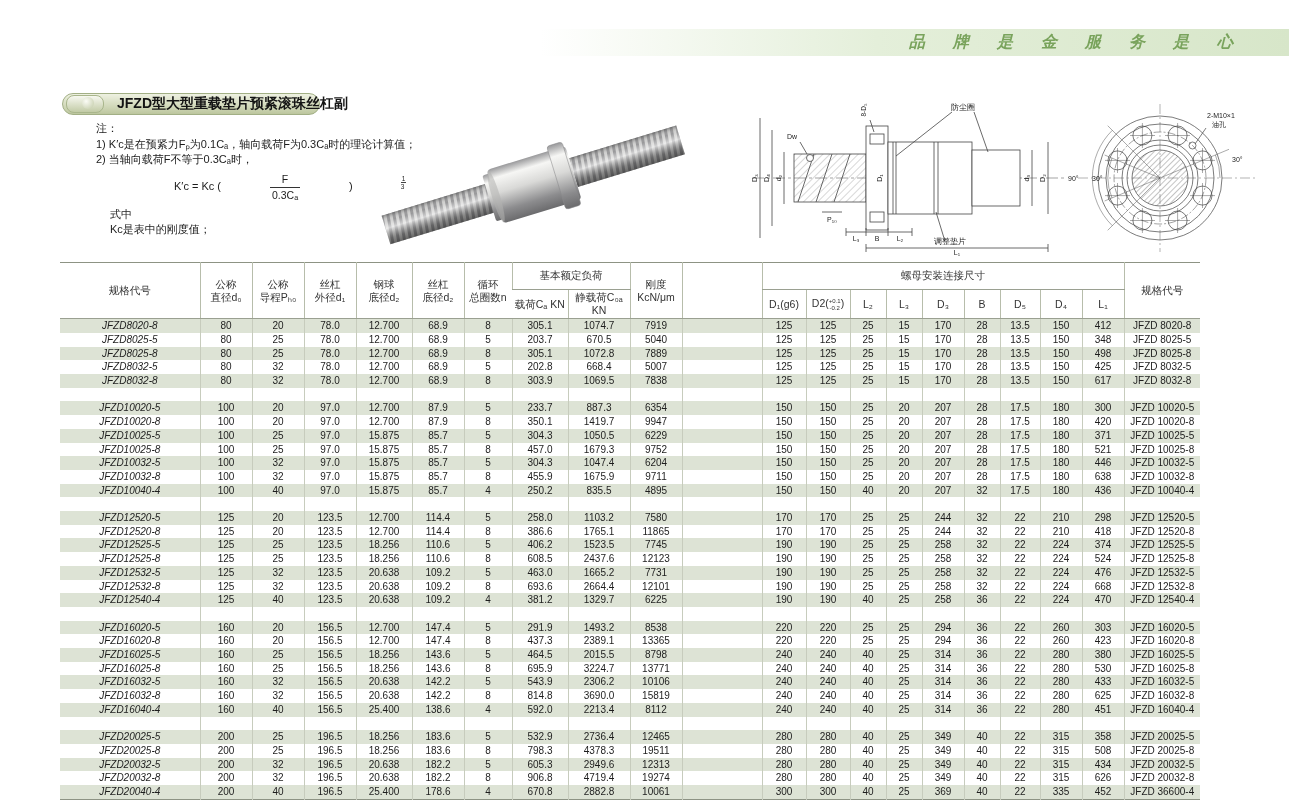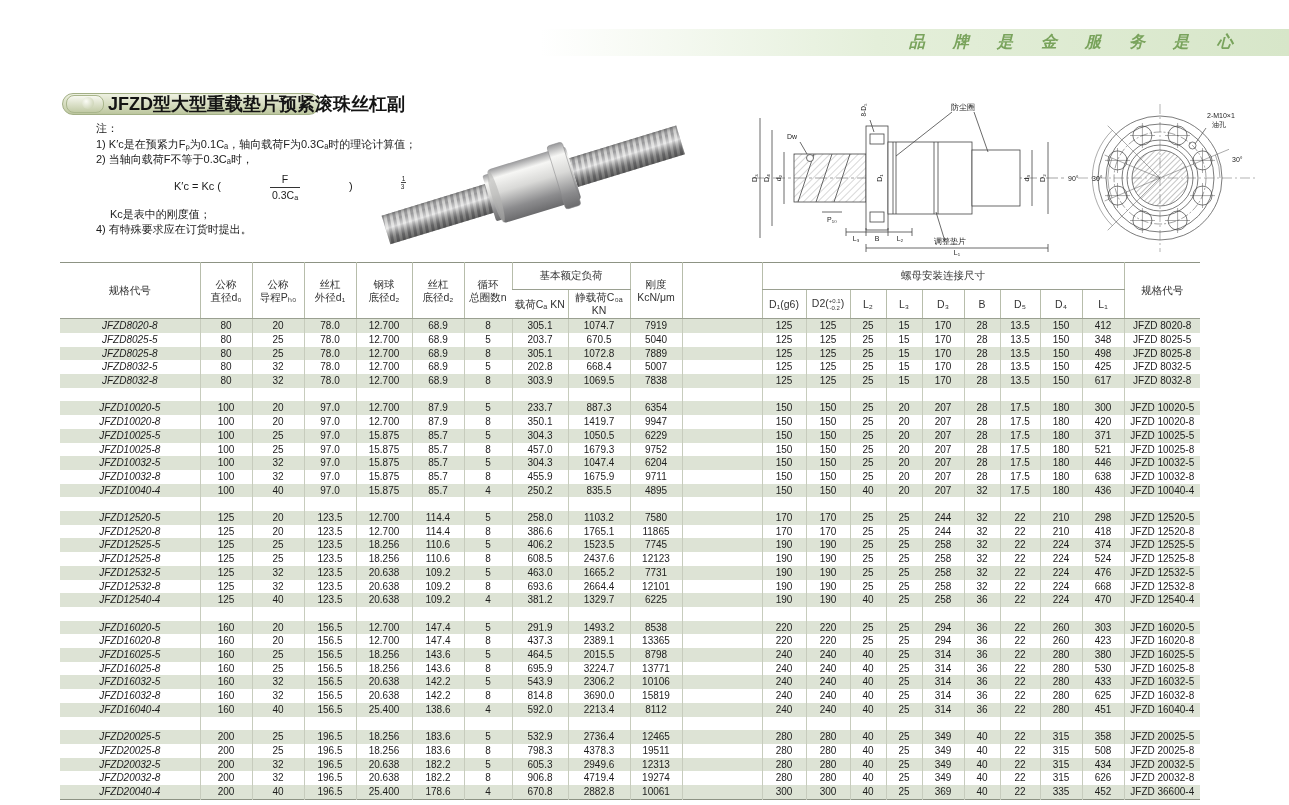--- a/index.html
+++ b/index.html
@@ -12,21 +12,21 @@
   .banner-text{font-family:"Liberation Serif",serif;font-style:italic;font-weight:bold;
                font-size:16px;letter-spacing:12px;color:#79a35c;white-space:nowrap;}
   
   .title-pill{position:absolute;left:62px;top:93px;width:258px;height:22px;border-radius:11px;
               background:linear-gradient(180deg,#eef1e1 0%,#cdd5b4 70%,#bcc69e 100%);
               border:1px solid #a2af85;display:flex;align-items:center;box-sizing:border-box;}
   .bead{position:relative;width:36px;height:16px;margin-left:3px;border-radius:8px;flex:0 0 auto;
         background:linear-gradient(180deg,#f7f8f0,#c2cba6);border:1px solid #a9b68c;}
   .bead-inner{position:absolute;left:15px;top:1px;width:12px;height:12px;border-radius:50%;
               background:radial-gradient(circle at 35% 35%,#fbfcf6,#c0c9a4);}
-  .title-text{font-size:18px;font-weight:bold;color:#141414;margin-left:4px;white-space:nowrap;}
+  .title-text{font-size:14px;font-weight:bold;color:#141414;margin-left:13px;white-space:nowrap;}
   
   .notes{position:absolute;left:96px;top:121px;width:330px;font-size:11px;line-height:1.42;color:#1c1c1c;}
   .notes .indent{margin-left:14px;}
   .formula{margin:4px 0 4px 78px;display:flex;align-items:center;font-size:11px;gap:47px;}
   .frac{display:inline-flex;flex-direction:column;text-align:center;margin:0 2px;font-size:10.5px;}
   .frac .num{border-bottom:1px solid #333;padding:0 5px;}
   .frac .den{padding:0 2px;}
   .exp{display:inline-flex;flex-direction:column;font-size:6.5px;line-height:1.1;margin:-10px 0 0 1px;}
   .exp-num{border-bottom:1px solid #444;padding:0 1px;text-align:center;}
   
@@ -76,22 +76,22 @@
       <span class="frac">
         <span class="num">F</span>
         <span class="den">0.3Cₐ</span>
       </span>
       <span>)</span>
       <span class="exp">
         <span class="exp-num">1</span>
         <span>3</span>
       </span>
     </div>
+    <div class="indent">式中</div>
     <div class="indent">Kc是表中的刚度值；</div>
-    <div>4) 有特殊要求应在订货时提出。</div>
   </div>
 
   <svg class="photo" viewBox="0 0 315 140">
     <defs>
       <linearGradient id="metalV" x1="0" y1="0" x2="0" y2="1">
         <stop offset="0" stop-color="#99999b"></stop>
           <stop offset="0.18" stop-color="#f6f6f4"></stop>
         <stop offset="0.45" stop-color="#d9d9d7"></stop>
           <stop offset="0.78" stop-color="#8c8c8e"></stop>
         <stop offset="1" stop-color="#6b6b6d"></stop>

